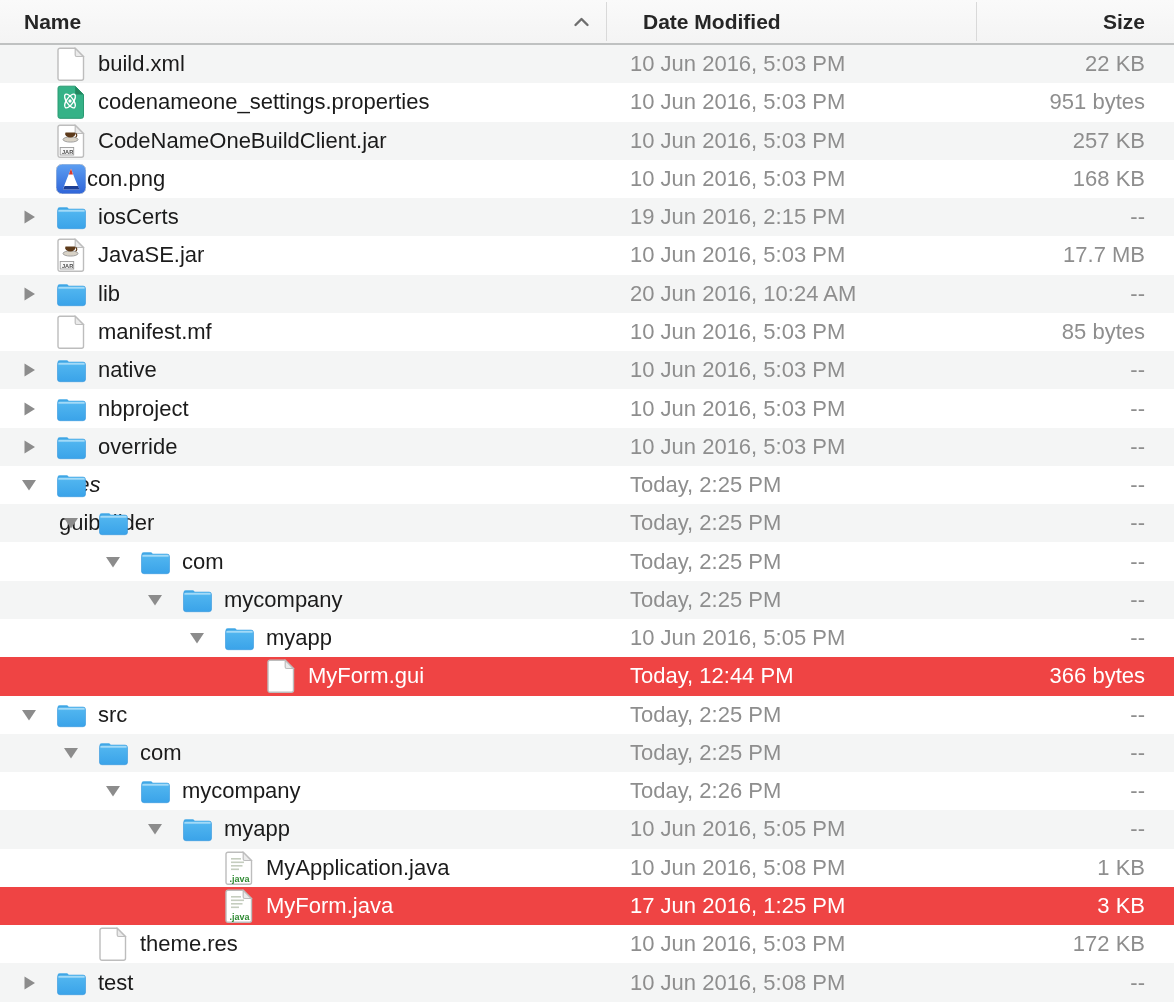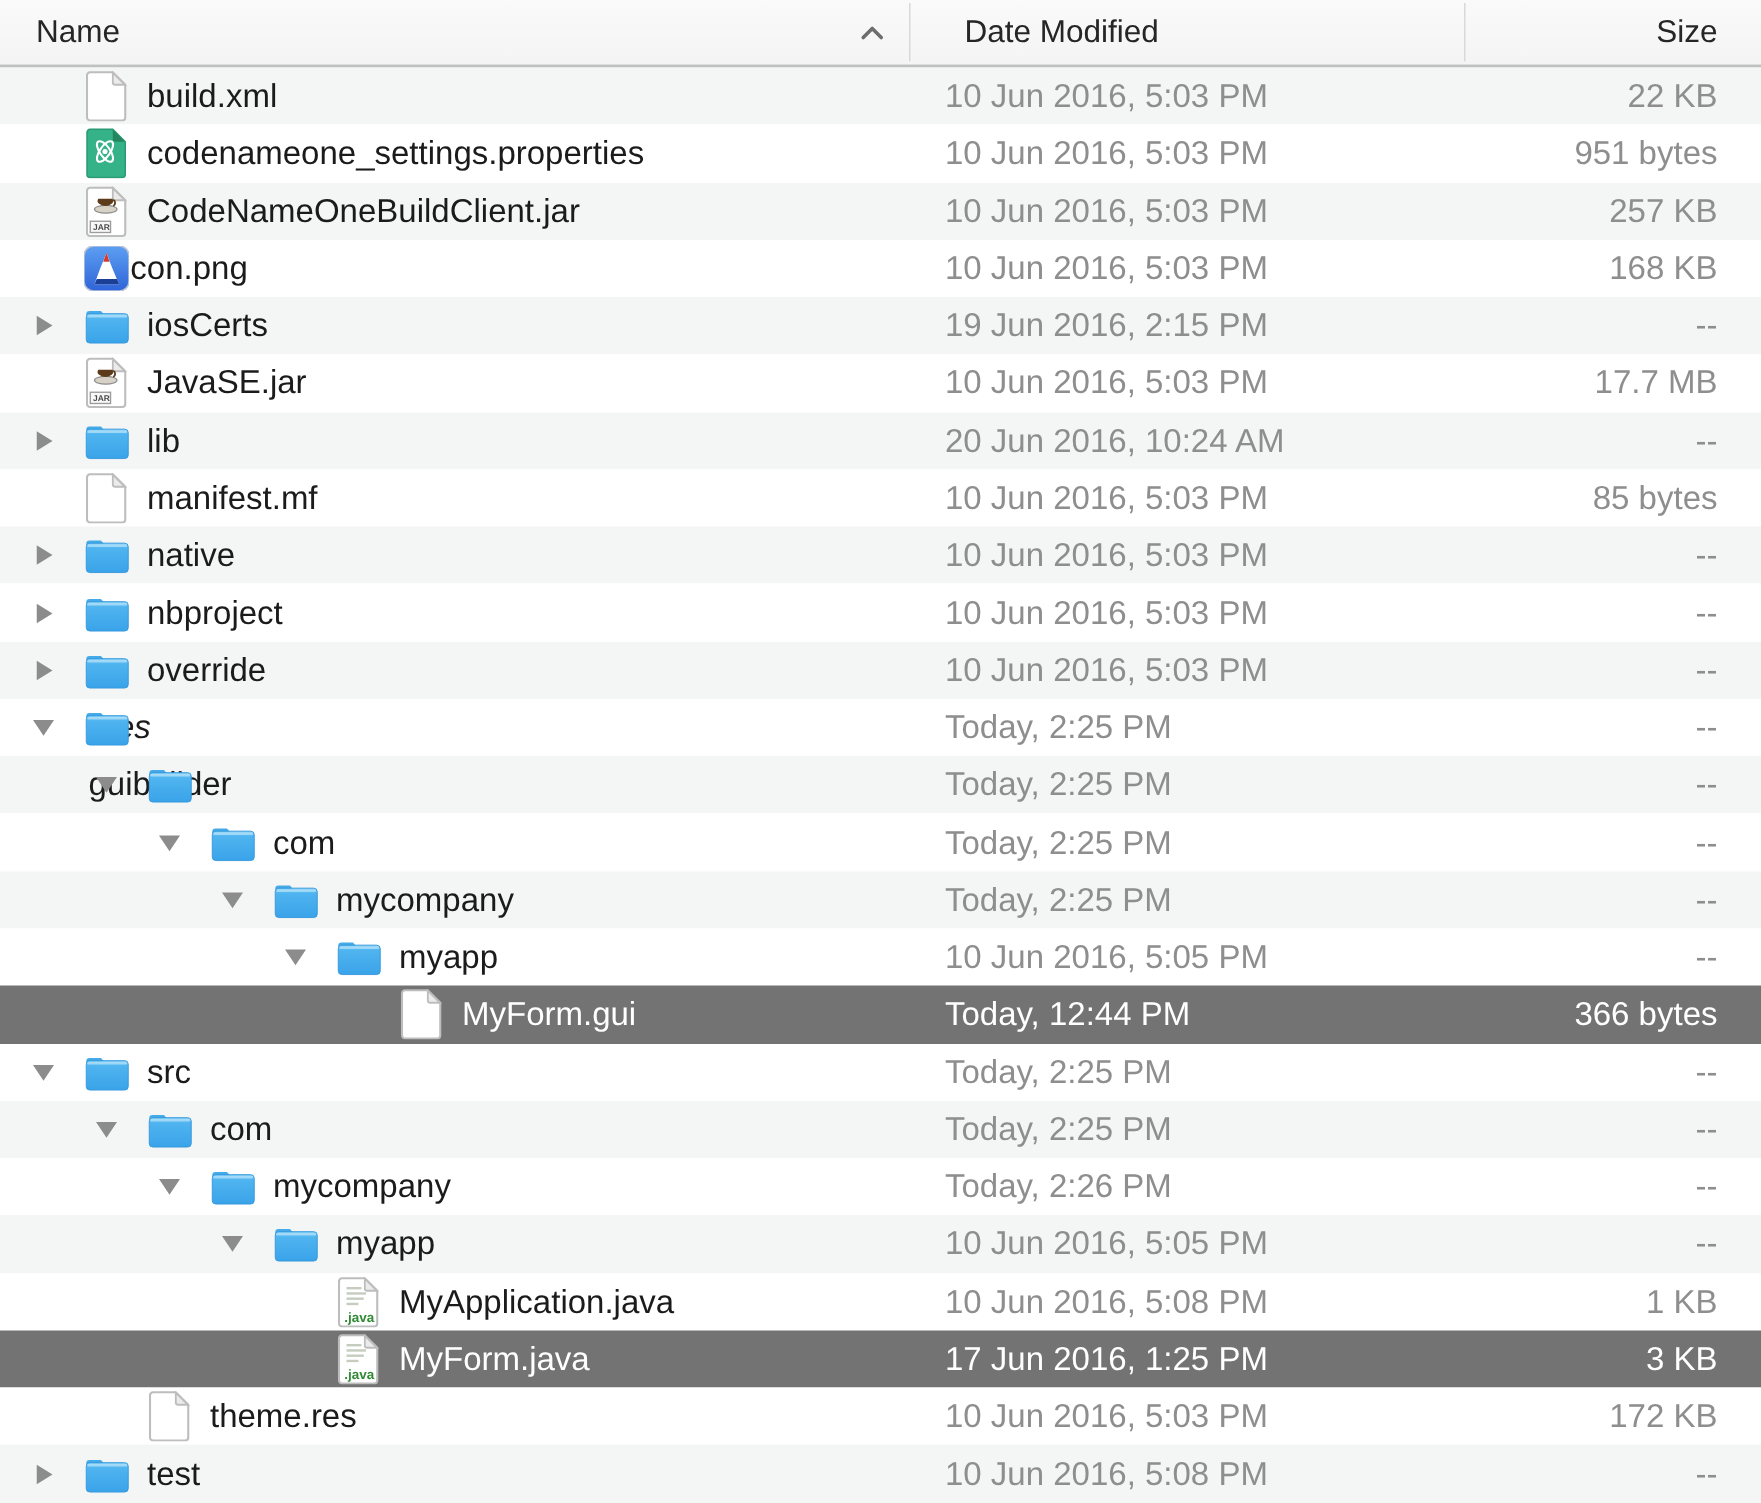--- a/index.html
+++ b/index.html
@@ -12,37 +12,37 @@
   .finder{width:1174px;height:1002px;position:relative;}
 
   
   .list-header{
     position:relative;height:43px;
     background:linear-gradient(#fafafa,#f4f4f4);
     border-bottom:2px solid #bfc1c1;
     display:flex;align-items:center;
     font-size:21px;color:#262626;
   }
-  .hcol{position:relative;height:100%;display:flex;align-items:center;cursor:default;}
+  .hcol{position:relative;height:100%;display:flex;align-items:center;cursor:default;font-weight:bold;}
   .hcol-name{flex:0 0 606px;padding-left:24px;box-sizing:border-box;}
   .hcol-date{flex:0 0 370px;padding-left:37px;box-sizing:border-box;}
   .hcol-size{flex:1;justify-content:flex-end;padding-right:29px;box-sizing:border-box;}
   .sort-chevron{position:absolute;right:16px;top:50%;transform:translateY(-50%);line-height:0;}
   .hdivider{position:absolute;top:2px;bottom:2px;width:1px;background:#d9d9d9;}
   .hdivider.d1{left:606px;}
   .hdivider.d2{left:976px;}
 
   
   .rows{position:relative;border-radius:13px;}
   .row{
     display:flex;align-items:center;height:38.28px;
     font-size:22px;color:#1b1b1b;background:#fff;
   }
   .row:nth-child(odd){background:#f4f5f5;}
-  .row.selected{background:#737373;}
+  .row.selected{background:#ef4444;}
   .row.selected .label,
   .row.selected .date-cell,
   .row.selected .size-cell{color:#fff;}
   .cell{box-sizing:border-box;}
   .name-cell{
     flex:0 0 606px;height:100%;position:relative;
     display:flex;align-items:center;
     white-space:nowrap;overflow:hidden;
   }
   .disclosure{

